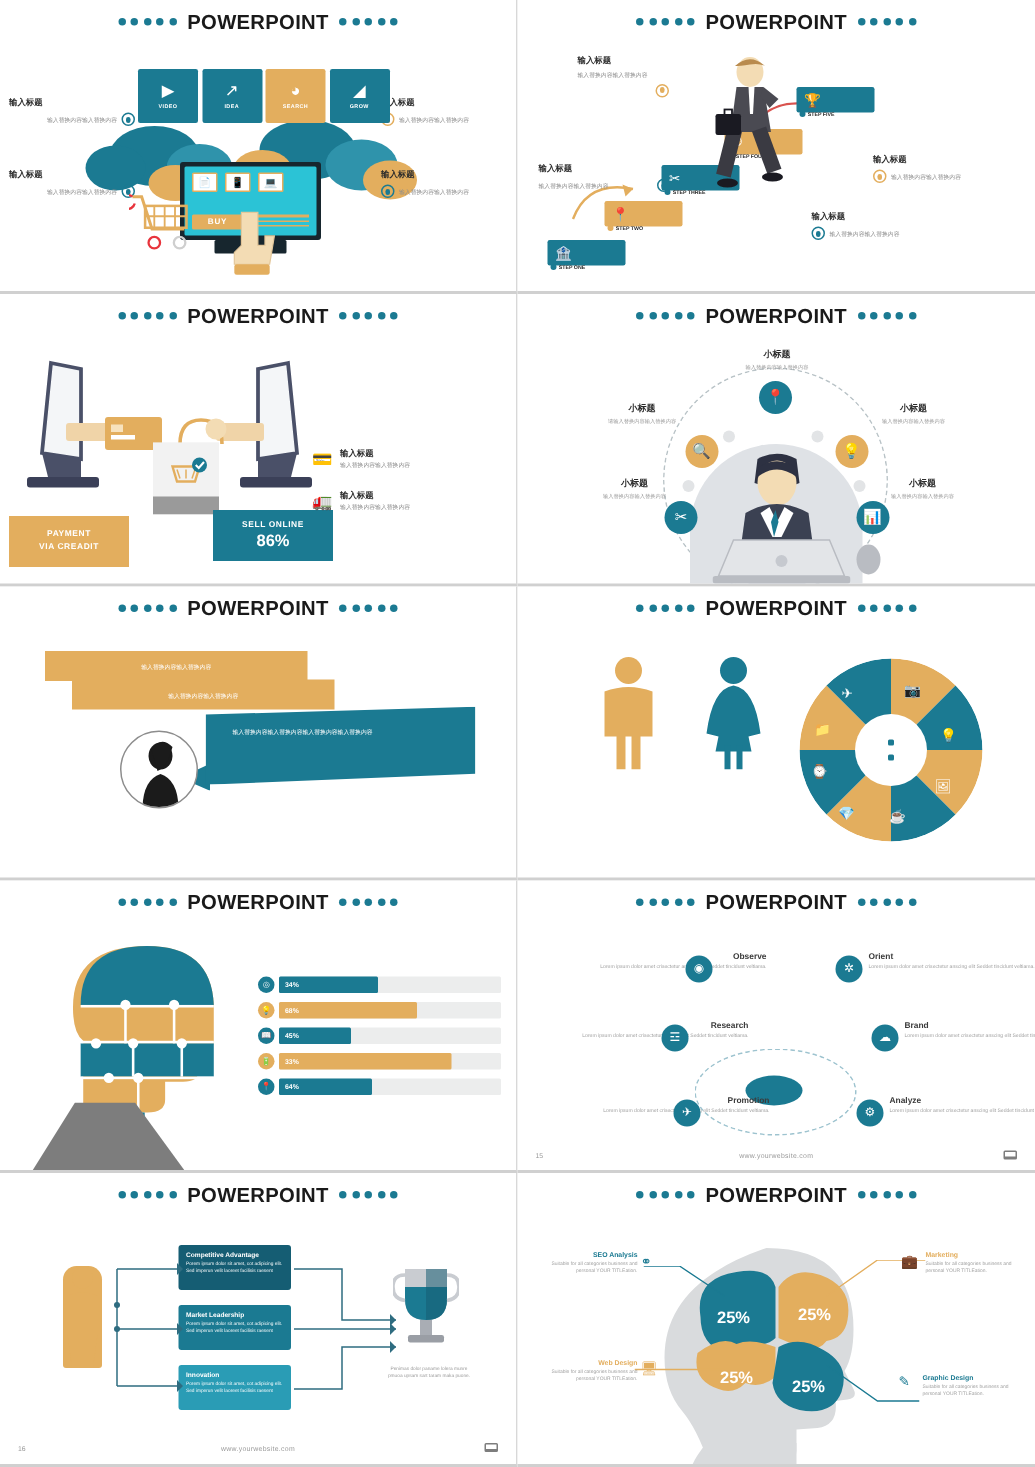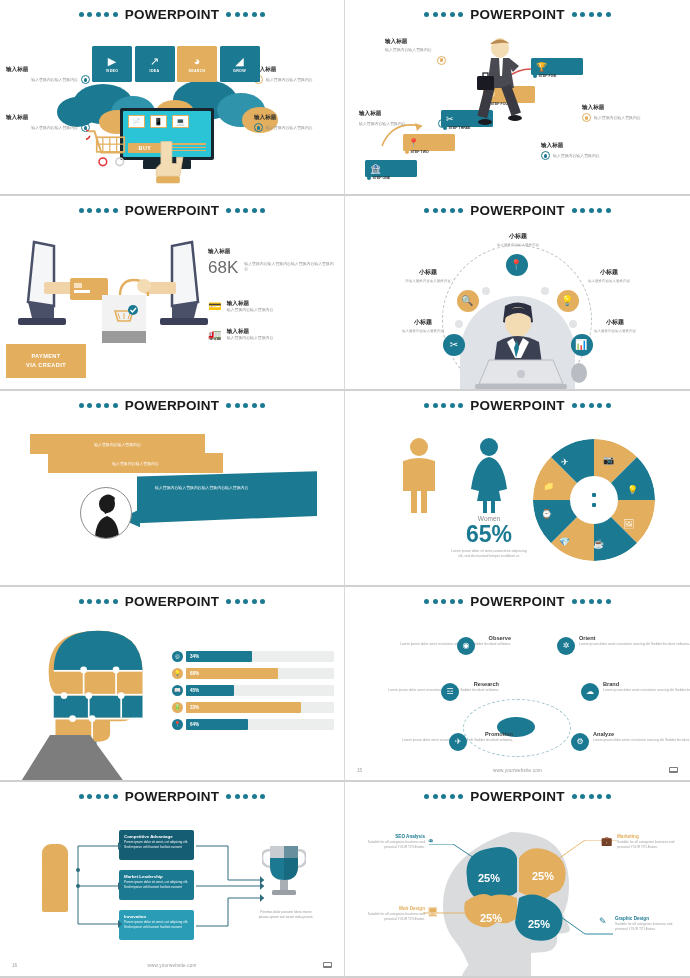--- a/index.html
+++ b/index.html
@@ -411,28 +411,25 @@
         <line x1="28" y1="18" x2="26" y2="24" stroke="#e3ae5e" stroke-width="1"></line>
         <circle cx="31" cy="15" r="5" fill="#1b7a92"></circle>
         <path d="M28.5 15 l2 2 l3.5 -4" fill="none" stroke="#fff" stroke-width="1.4"></path>
       </svg>
     </div>
 
     <div class="s3-badge tan" style="left:6px;top:148px;">
       <div class="t1">PAYMENT</div>
       <div class="t1">VIA CREADIT</div>
     </div>
-
-    <div style="position:absolute;left:208px;top:52px;width:128px;">
-      <div class="cn-t">输入标题</div>
-      <div style="display:flex;align-items:flex-start;gap:6px;margin-top:4px;">
-        <div style="font-size:17px;color:#6b6b6b;line-height:1;">68K</div>
-        <div class="cn-b" style="flex:1;padding-top:2px;">输入替换内容输入替换内容输入替换内容输入替换内容</div>
-      </div>
-    </div>
+    <div class="s3-badge teal" style="left:142px;top:144px;">
+      <div class="t1">SELL ONLINE</div>
+      <div class="t2">86%</div>
+    </div>
+
     <div style="position:absolute;left:208px;top:104px;display:flex;gap:5px;align-items:flex-start;width:128px;">
       <span style="font-size:11px;color:#e3ae5e;">💳</span>
       <div>
         <div class="cn-t">输入标题</div>
         <div class="cn-b">输入替换内容输入替换内容</div>
       </div>
     </div>
     <div style="position:absolute;left:208px;top:132px;display:flex;gap:5px;align-items:flex-start;width:128px;">
       <span style="font-size:11px;color:#2bc3d6;">🚛</span>
       <div>
@@ -587,25 +584,20 @@
       <circle cx="26" cy="10" r="9" fill="#e3ae5e"></circle>
       <path d="M10 24 q16 -6 32 0 l0 30 h-8 l0 22 h-6 l0 -22 h-4 l0 22 h-6 l0 -22 h-8z" fill="#e3ae5e"></path>
     </svg>
 
     <svg style="position:absolute;left:116px;top:46px;" width="56" height="76">
       <circle cx="28" cy="10" r="9" fill="#1b7a92"></circle>
       <path d="M28 20 q-14 2 -18 32 l8 2 l-2 10 h24 l-2 -10 l8 -2 q-4 -30 -18 -32z" fill="#1b7a92"></path>
       <rect x="22" y="60" width="4" height="16" fill="#1b7a92"></rect>
       <rect x="30" y="60" width="4" height="16" fill="#1b7a92"></rect>
     </svg>
-    <div class="s6-fig" style="left:104px;top:124px;width:80px;">
-      <div class="s6-nm">Women</div>
-      <div class="s6-pct" style="color:#1b7a92;">65%</div>
-      <div class="lorem" style="margin-top:3px;">Lorem ipsum dolor sit amet,consectetur adipiscing elit, sed do eiusmod tempor incididunt ut.</div>
-    </div>
 
     <svg class="s6-wheel" viewBox="0 0 122 122">
       <g>
         <path d="M61 61 L61 0 A61 61 0 0 1 104 18 Z" fill="#e3ae5e"></path>
         <path d="M61 61 L104 18 A61 61 0 0 1 122 61 Z" fill="#1b7a92"></path>
         <path d="M61 61 L122 61 A61 61 0 0 1 104 104 Z" fill="#e3ae5e"></path>
         <path d="M61 61 L104 104 A61 61 0 0 1 61 122 Z" fill="#1b7a92"></path>
         <path d="M61 61 L61 122 A61 61 0 0 1 18 104 Z" fill="#e3ae5e"></path>
         <path d="M61 61 L18 104 A61 61 0 0 1 0 61 Z" fill="#1b7a92"></path>
         <path d="M61 61 L0 61 A61 61 0 0 1 18 18 Z" fill="#e3ae5e"></path>

